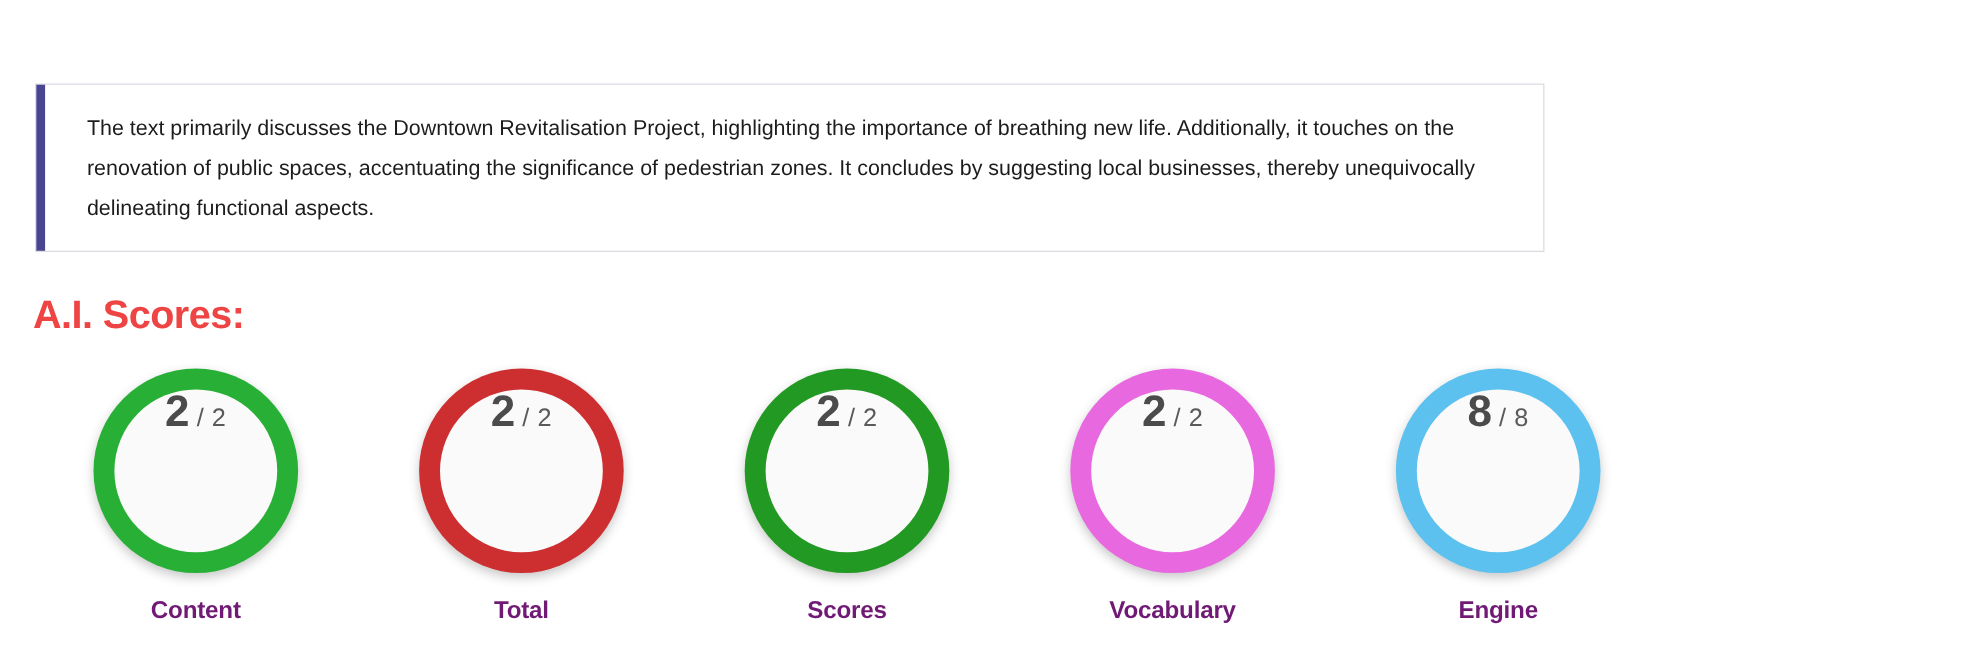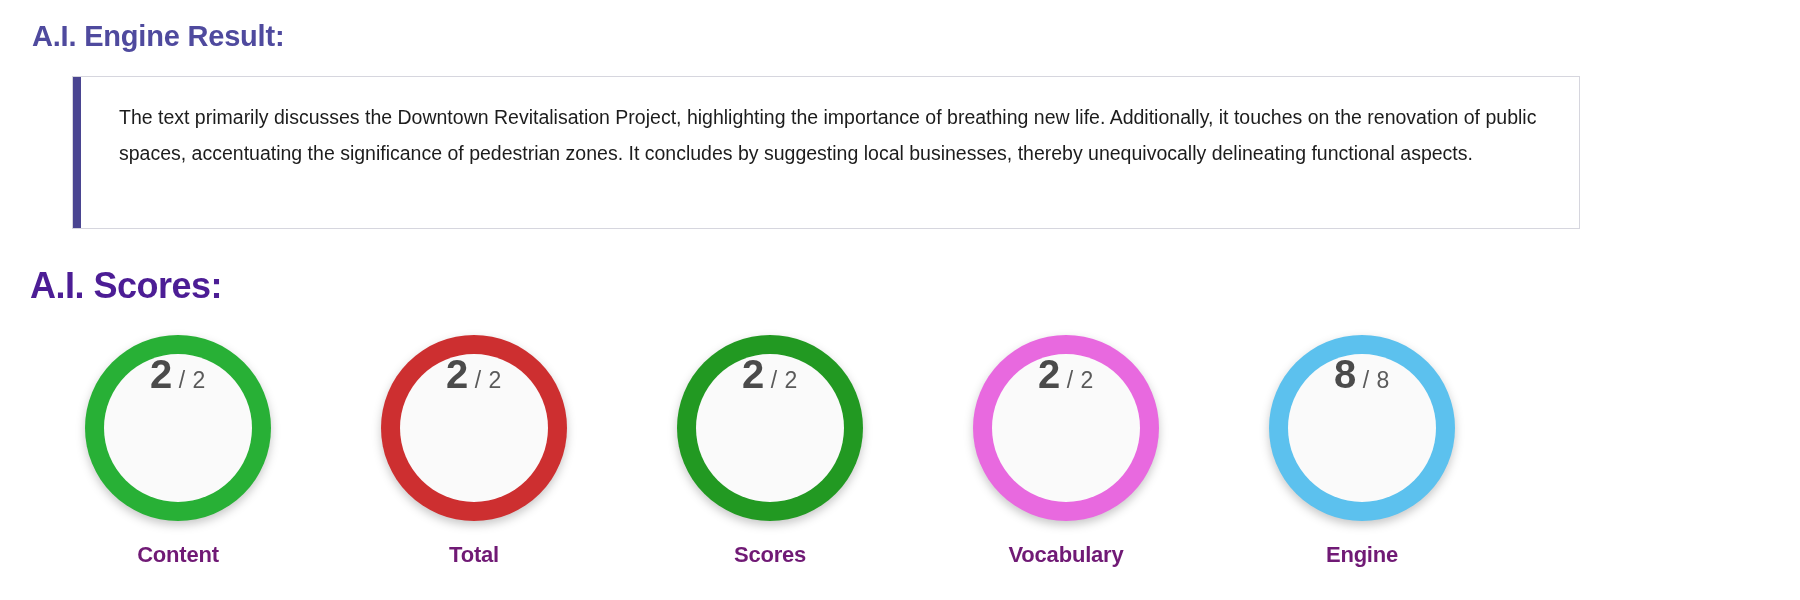--- a/index.html
+++ b/index.html
@@ -28,27 +28,26 @@
     font-weight: bold;
     color: #4f4a9e;
     letter-spacing: -0.2px;
     white-space: nowrap;
   }
 
   .result-box {
     position: absolute;
     left: 32px;
     top: 76px;
-    width: 1508px;
+    width: 1372px;
     height: 153px;
     background: #ffffff;
     border: 1px solid #d6d6de;
     display: flex;
     align-items: stretch;
-    margin-left: 40px;
   }
 
   .result-accent {
     width: 8px;
     flex: 0 0 8px;
     background: #4a4591;
   }
 
   .result-text-wrap {
     flex: 1 1 auto;
@@ -138,30 +137,29 @@
     color: #701a75;
     letter-spacing: -0.2px;
     text-align: center;
   }
 </style>
 </head>
 <body>
 
 <div class="page">
 
-  <div class="engine-title" style="color: rgb(79, 74, 158);">A.I. Engine Result:</div>
 
   <div class="result-box">
     <div class="result-accent" style="background: rgb(74, 69, 145);"></div>
     <div class="result-text-wrap">
       <div class="result-text">The text primarily discusses the Downtown Revitalisation Project, highlighting the importance of breathing new life. Additionally, it touches on the renovation of public spaces, accentuating the significance of pedestrian zones. It concludes by suggesting local businesses, thereby unequivocally delineating functional aspects.</div>
     </div>
   </div>
 
-  <div class="scores-title" style="color: #4c1d95;">A.I. Scores:</div>
+  <div class="scores-title" style="color: #ef4444;">A.I. Scores:</div>
 
   <div class="scores-row">
 
     <div class="score-item">
       <div class="score-ring" style="background: rgb(40, 176, 54);">
         <div class="score-inner">
           <span class="score-value">2</span>
           <span class="score-out-of">/ 2</span>
         </div>
       </div>

